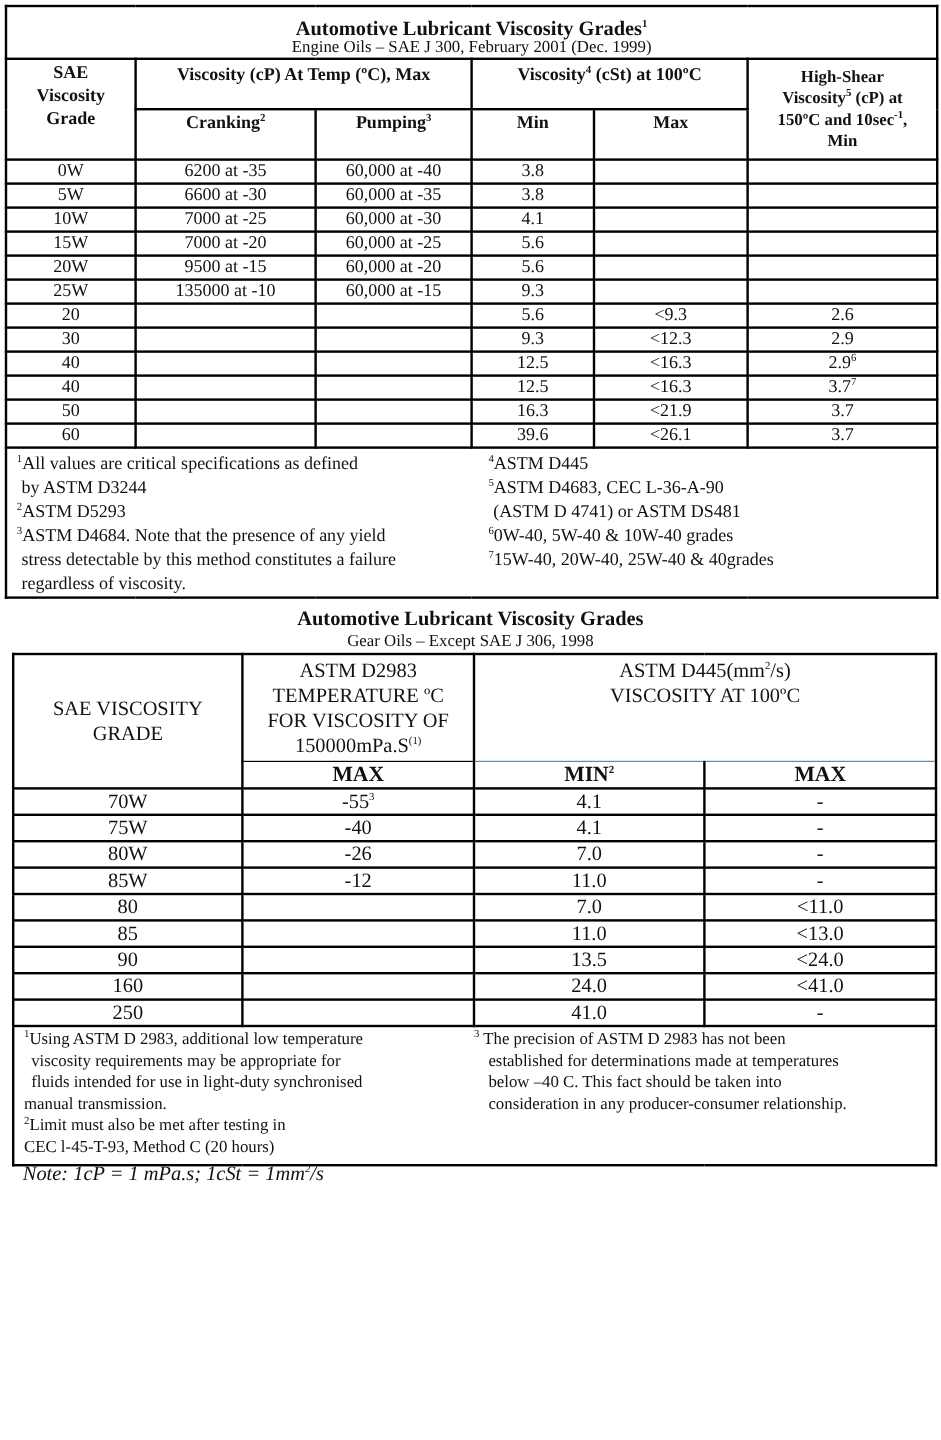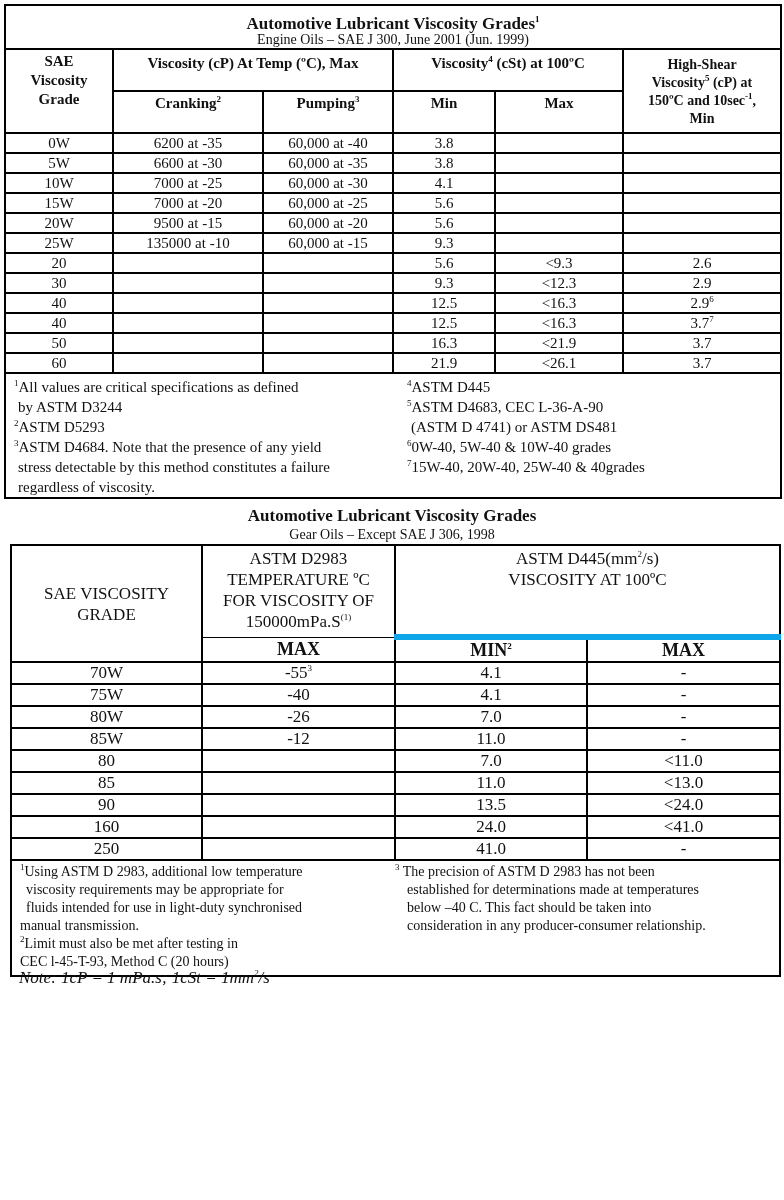--- a/index.html
+++ b/index.html
@@ -48,21 +48,21 @@
       <col style="width:150px">
       <col style="width:130px">
     <col style="width:102px">
       <col style="width:128px">
       <col style="width:158px">
   </colgroup>
   <tbody>
       <tr>
     <td colspan="6" class="title-cell">
       <span class="title"><span>Automotive Lubricant Viscosity Grades</span><sup>1</sup></span>
-      <span class="subtitle">Engine Oils – SAE J 300, June 2001 (Jun. 1999)</span>
+      <span class="subtitle">Engine Oils – SAE J 300, February 2001 (Dec. 1999)</span>
     </td>
   </tr>
   <tr class="h1">
     <th rowspan="2" style="vertical-align:top;padding-top:2px;">
       <span>SAE</span><br>
       <span>Viscosity</span><br>
       <span>Grade</span>
     </th>
     <th colspan="2">Viscosity (cP) At Temp (ºC), Max</th>
     <th colspan="2"><span>Viscosity</span><sup>4</sup><span> (cSt) at 100ºC</span></th>
@@ -166,21 +166,21 @@
         <td></td>
         <td></td>
         <td>16.3</td>
         <td>&lt;21.9</td>
         <td><span>3.7</span><sup></sup></td>
       </tr>
       <tr>
         <td>60</td>
         <td></td>
         <td></td>
-        <td>21.9</td>
+        <td>39.6</td>
         <td>&lt;26.1</td>
         <td><span>3.7</span><sup></sup></td>
       </tr>
     </tbody>
   <tbody>
       <tr class="notes">
     <td colspan="3" class="left" style="height:118px;" id="t1-notes-left"><div><sup>1</sup><span>All values are critical specifications as defined</span></div><div class="ind"><sup></sup><span>by ASTM D3244</span></div><div><sup>2</sup><span>ASTM D5293</span></div><div><sup>3</sup><span>ASTM D4684. Note that the presence of any yield</span></div><div class="ind"><sup></sup><span>stress detectable by this method constitutes a failure</span></div><div class="ind"><sup></sup><span>regardless of viscosity.</span></div></td>
     <td colspan="3" class="right" id="t1-notes-right"><div><sup>4</sup><span>ASTM D445</span></div><div><sup>5</sup><span>ASTM D4683, CEC L-36-A-90</span></div><div class="ind"><sup></sup><span>(ASTM D 4741) or ASTM DS481</span></div><div><sup>6</sup><span>0W-40, 5W-40 &amp; 10W-40 grades</span></div><div><sup>7</sup><span>15W-40, 20W-40, 25W-40 &amp; 40grades</span></div></td>
   </tr>
 </tbody>
@@ -201,21 +201,21 @@
     <th rowspan="2" class="grade">
       <span>SAE VISCOSITY</span><br>
       <span>GRADE</span>
     </th>
     <th style="border-bottom:1px solid #000;">
       <span>ASTM D2983</span><br>
       <span>TEMPERATURE ºC</span><br>
       <span>FOR VISCOSITY OF</span><br>
       <span>150000mPa.S</span><sup>(1)</sup>
     </th>
-    <th colspan="2" style="border-bottom:6px solid #0ea5e9;">
+    <th colspan="2" style="border-bottom:1px solid #0ea5e9;">
       <span>ASTM D445(mm</span><sup>2</sup><span>/s)</span><br>
       <span>VISCOSITY AT 100ºC</span>
     </th>
   </tr>
   <tr class="h2">
     <th class="thin">MAX</th>
     <th class="thin"><span>MIN</span><sup>2</sup></th>
     <th class="thin">MAX</th>
   </tr>
   </tbody>

